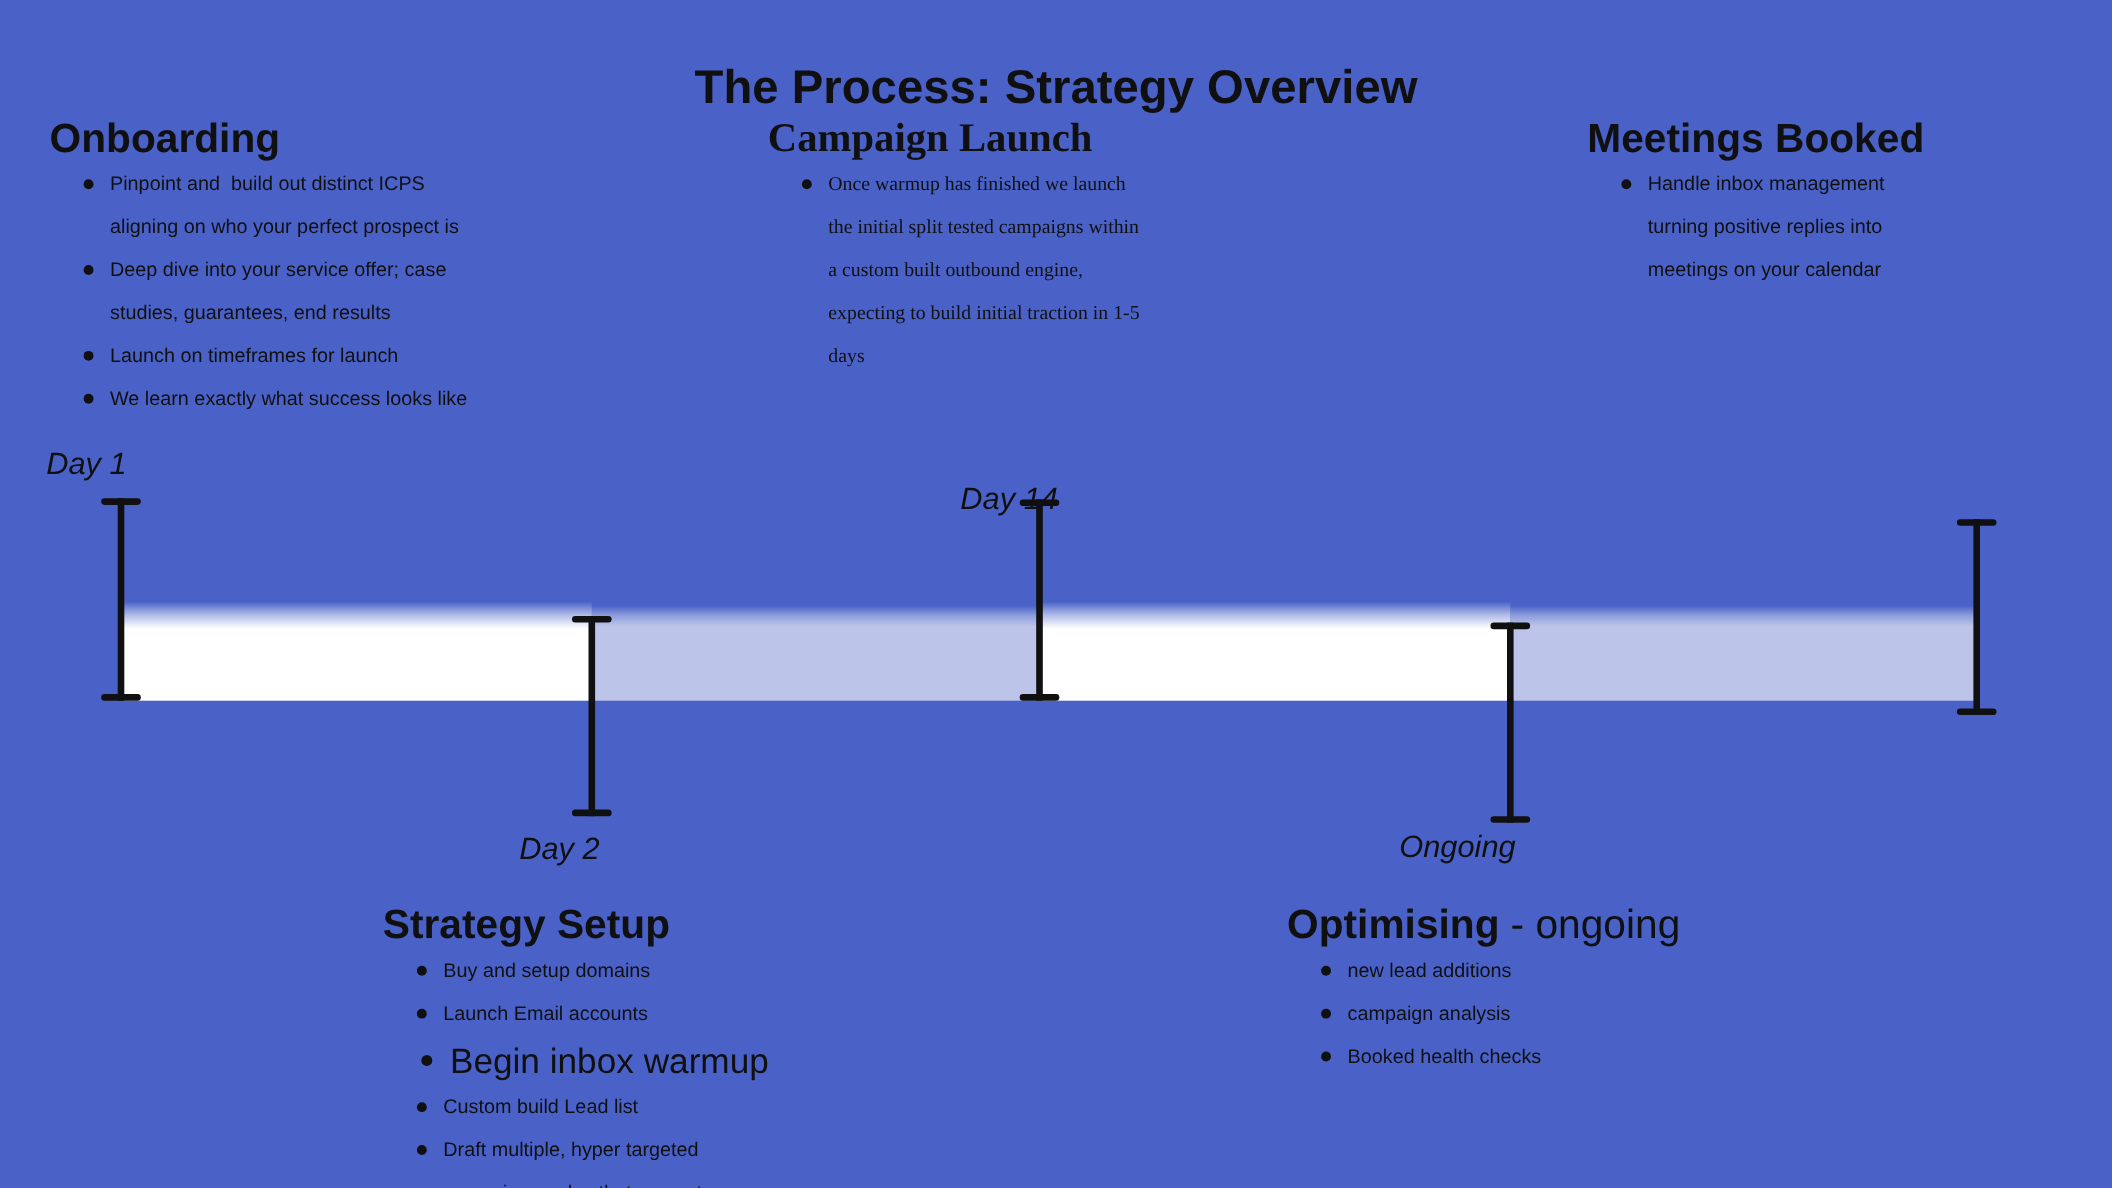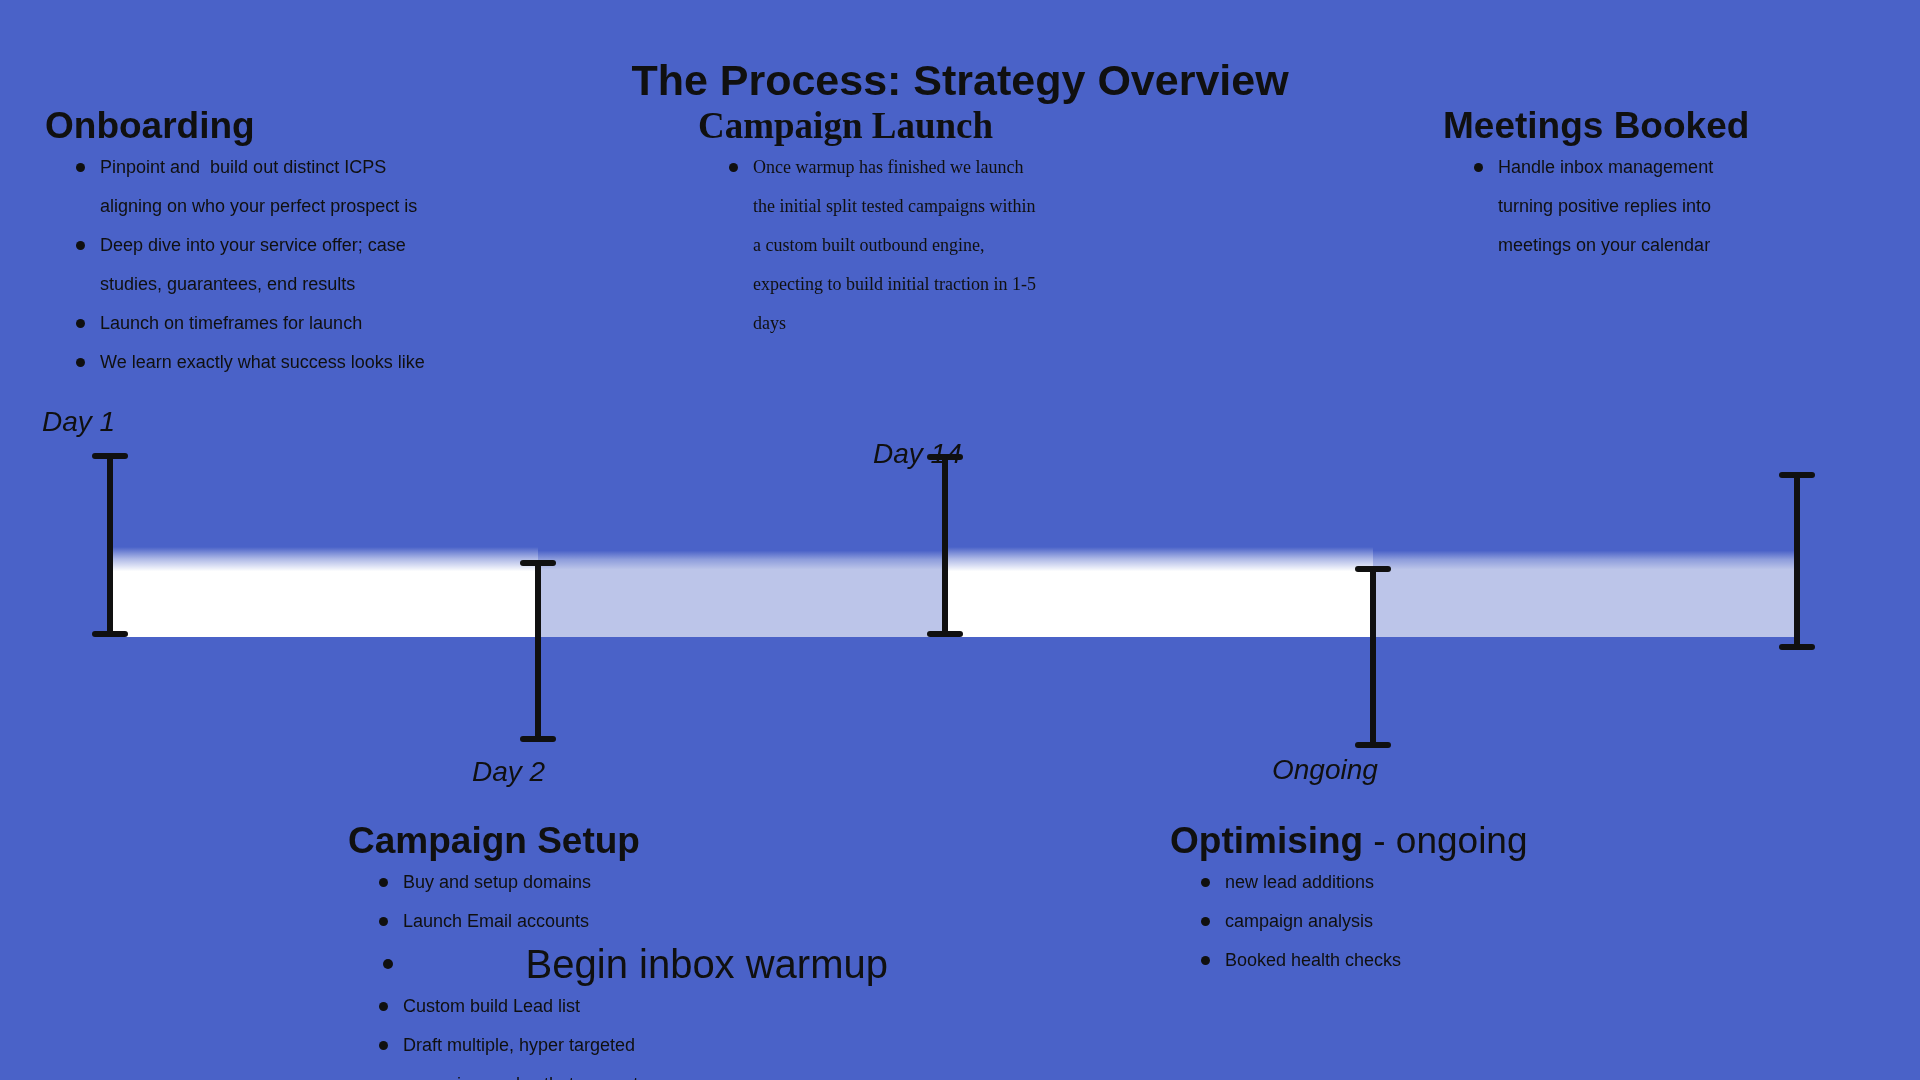--- a/index.html
+++ b/index.html
@@ -26,21 +26,21 @@
   .sec ul{list-style:none;margin:4px 0 0 28px;padding:0;}
   .sec li{
     position:relative;padding-left:27px;
     font-size:18px;line-height:39px;
     white-space:pre-wrap;
   }
   .sec li::before{
     content:"";position:absolute;left:3px;top:15px;
     width:9px;height:9px;border-radius:50%;background:var(--ink);
   }
-  .sec li.big{font-size:40px;line-height:46px;padding-left:33px;text-align:right;}
+  .sec li.big{font-size:32px;line-height:46px;padding-left:33px;}
   .sec li.big::before{left:7px;top:18px;width:10px;height:10px;}
   #sec-onboarding{left:45px;top:107px;width:600px;}
   #sec-campaign-launch{left:698px;top:107px;width:560px;font-family:Liberation Serif, serif;}
   #sec-meetings-booked{left:1443px;top:107px;width:460px;}
   #sec-campaign-setup{left:348px;top:822px;width:540px;}
   #sec-optimising{left:1170px;top:822px;width:540px;}
   
   .day-label{position:absolute;font-size:28px;font-style:italic;line-height:48px;}
   #lbl-day1{left:42px;top:398px;}
   #lbl-day14{left:873px;top:410px;margin-top:20px;}
@@ -131,21 +131,21 @@
 <div class="tick" id="tick-end">
     <span class="tick-line"></span>
   </div>
 
 <div class="day-label" id="lbl-day1">Day 1</div>
 <div class="day-label" id="lbl-day14">Day 14</div>
 <div class="day-label" id="lbl-day2">Day 2</div>
 <div class="day-label" id="lbl-ongoing">Ongoing</div>
 
 <section class="sec" id="sec-campaign-setup">
-  <h2>Campaign Setup</h2>
+  <h2>Strategy Setup</h2>
   <ul>
     <li>Buy and setup domains</li>
     <li>Launch Email accounts</li>
     <li class="big">Begin inbox warmup</li>
     <li>Custom build Lead list</li>
     <li>Draft multiple, hyper targeted
 campaign angles that convert</li>
   </ul>
 </section>
 

